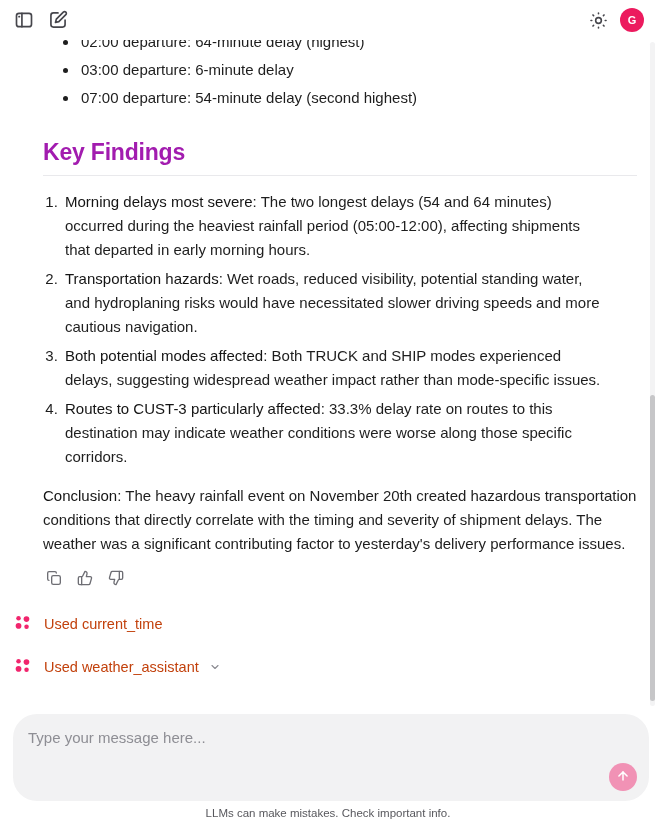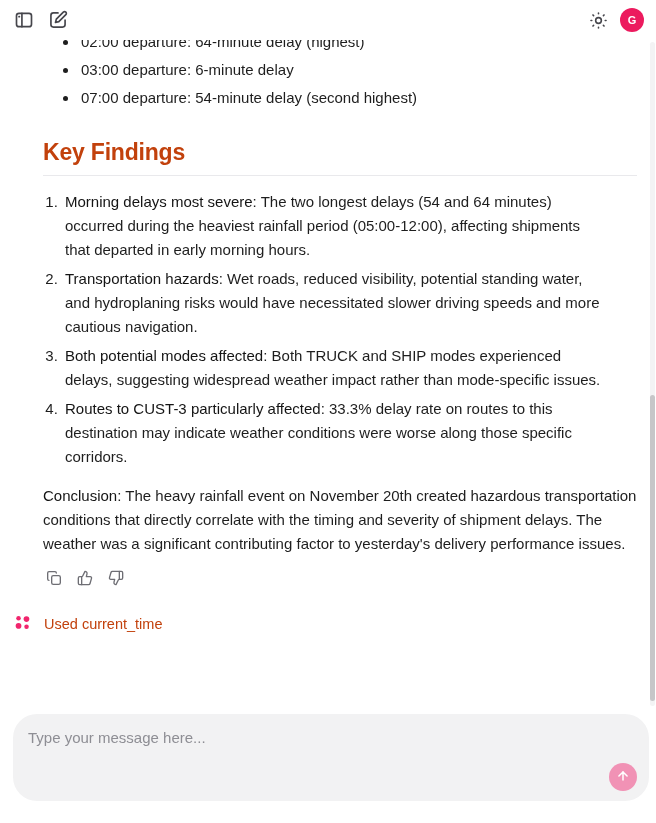--- a/index.html
+++ b/index.html
@@ -40,21 +40,21 @@
   .chat-scroll {
     position: absolute; top: 40px; left: 0; right: 10px; bottom: 120px;
     overflow: hidden;
   }
   .content { padding: 0 0 0 43px; width: 604px; font-size: 15px; line-height: 24px; }
 
   ul.top-bullets { margin: -10px 0 0 0; padding: 0 0 0 36px; }
   ul.top-bullets li { margin: 0 0 4px 0; padding-left: 2px; }
 
   h2.findings-heading {
-    font-size: 23px; line-height: 28px; font-weight: 700; color: #c2410c;
+    font-size: 23px; line-height: 28px; font-weight: 700; color: #a21caf;
     letter-spacing: -0.2px; margin: 28px 0 9px 0;
   }
   hr.heading-rule { border: none; border-top: 1px solid #e9e9ec; margin: 0 0 14px 0; width: 594px; }
 
   ol.findings-list { margin: 0; padding: 0 0 0 19px; }
   ol.findings-list li { margin: 0 0 5px 0; padding-left: 3px; }
   strong { font-weight: 400; color: #141414; }
 
   p.conclusion { margin: 15px 0 0 0; width: 594px; }
 
@@ -212,34 +212,51 @@
         <span class="sparkle">
           <svg width="17" height="17" viewBox="0 0 24 24" fill="#f1256d">
               <circle cx="6.4" cy="6" r="3.2"></circle>
               <path d="M13.5 7.2a4.1 4.1 0 1 1 8.2 0c0 2.9-2.1 4.1-4.1 4.1-1.6 0-4.1-1.1-4.1-4.1Z"></path>
               <path d="M2.3 16.8a4.1 4.1 0 1 1 8.2 0c0 2.9-2.1 4.1-4.1 4.1-1.6 0-4.1-1.1-4.1-4.1Z"></path>
               <circle cx="17.7" cy="18.1" r="3.2"></circle>
             </svg>
         </span>
         <span>Used current_time</span>
       </button>
+      <button class="tool-row">
+        <span class="sparkle">
+          <svg width="17" height="17" viewBox="0 0 24 24" fill="#f1256d">
+              <circle cx="6.4" cy="6" r="3.2"></circle>
+              <path d="M13.5 7.2a4.1 4.1 0 1 1 8.2 0c0 2.9-2.1 4.1-4.1 4.1-1.6 0-4.1-1.1-4.1-4.1Z"></path>
+              <path d="M2.3 16.8a4.1 4.1 0 1 1 8.2 0c0 2.9-2.1 4.1-4.1 4.1-1.6 0-4.1-1.1-4.1-4.1Z"></path>
+              <circle cx="17.7" cy="18.1" r="3.2"></circle>
+            </svg>
+        </span>
+        <span>Used weather_assistant</span>
+        <span class="chev">
+          <svg width="12" height="12" viewBox="0 0 24 24" fill="none" stroke="currentColor" stroke-width="2.2" stroke-linecap="round" stroke-linejoin="round">
+              <path d="m6 9 6 6 6-6"></path>
+            </svg>
+        </span>
+      </button>
 
     </div>
   </main>
 
   <div class="scroll-track">
     <div class="scroll-thumb"></div>
   </div>
 
   <div class="composer">
     <textarea placeholder="Type your message here..." style=""></textarea>
     <button class="send-btn">
       <span>
         <svg width="14" height="14" viewBox="0 0 24 24" fill="none" stroke="currentColor" stroke-width="2.6" stroke-linecap="round" stroke-linejoin="round">
             <path d="M12 19V5"></path>
             <path d="m5 12 7-7 7 7"></path>
           </svg>
       </span>
     </button>
   </div>
 
+  <div class="disclaimer">LLMs can make mistakes. Check important info.</div>
 
 </div>
 
 </body></html>

